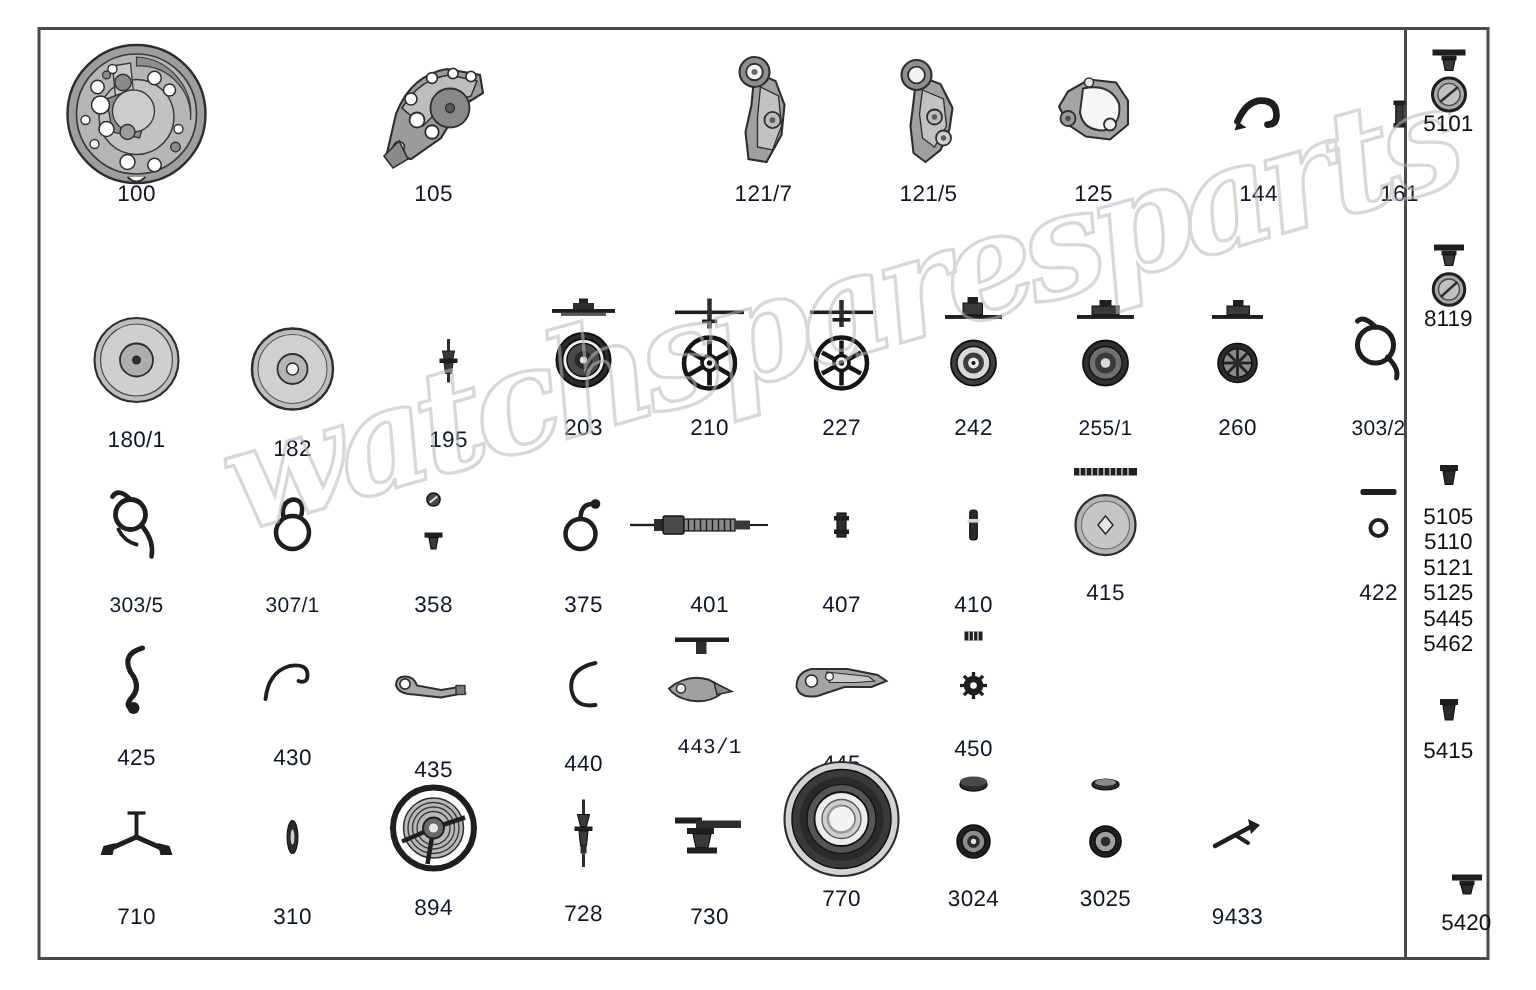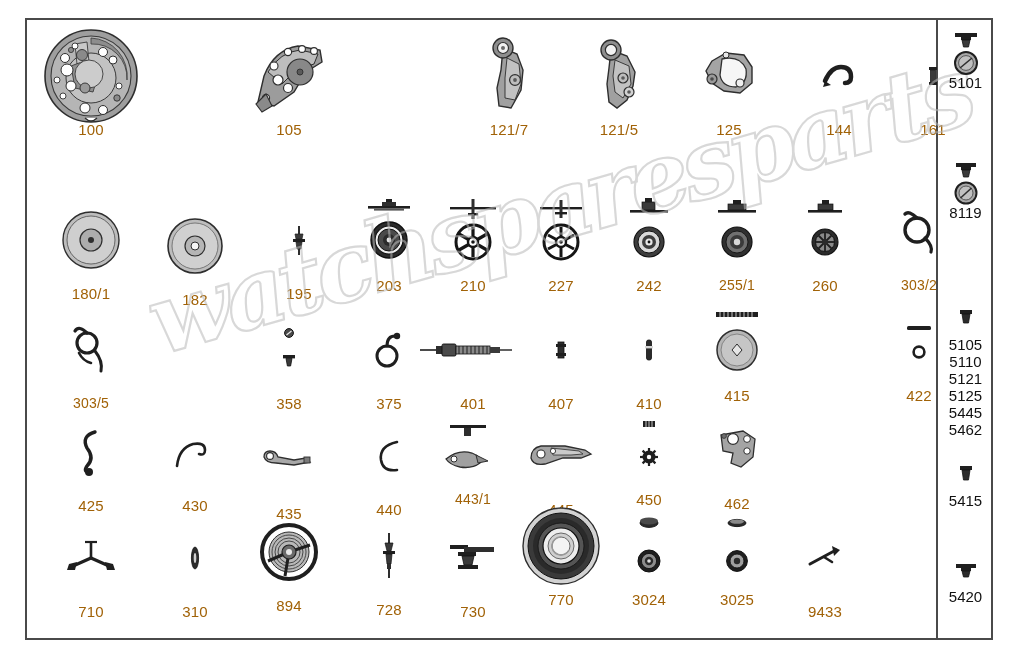--- a/index.html
+++ b/index.html
@@ -58,21 +58,21 @@
   }
   .art {
     height: 92px;
     display: flex;
     align-items: center;
     justify-content: center;
     position: relative;
   }
   .cap {
     font-size: 15px;
-    color: #a16207;
+    color: #0f172a;
     letter-spacing: 0.2px;
     line-height: 1;
     white-space: nowrap;
   }
   .cap.small { font-size: 14px; }
 
   
   .sidebar {
     position: absolute;
     left: 938px;
@@ -413,20 +413,29 @@
         <svg width="48" height="62" viewBox="0 0 48 62">
           <circle cx="20" cy="24" r="10" fill="none" stroke="#1f1f1f" stroke-width="3.2"></circle>
           <path d="M20 14 Q12 6 8 12" fill="none" stroke="#1f1f1f" stroke-width="3.2" stroke-linecap="round"></path>
           <path d="M28 32 Q36 42 34 52" fill="none" stroke="#1f1f1f" stroke-width="3" stroke-linecap="round"></path>
           <path d="M12 34 Q16 42 24 44" fill="none" stroke="#1f1f1f" stroke-width="2.6" stroke-linecap="round"></path>
         </svg>
       </div>
       <div class="cap small">303/5</div>
     </div>
 
+    <div class="cell" style="left:118px; top:286px;">
+      <div class="art">
+        <svg width="44" height="58" viewBox="0 0 44 58">
+          <circle cx="22" cy="34" r="11" fill="none" stroke="#1f1f1f" stroke-width="3"></circle>
+          <path d="M16 24 Q14 14 22 12 Q30 12 28 22" fill="none" stroke="#1f1f1f" stroke-width="3" stroke-linecap="round"></path>
+        </svg>
+      </div>
+      <div class="cap small">307/1</div>
+    </div>
 
     <div class="cell" style="left:212px; top:286px;">
       <div class="art">
         <svg width="22" height="54" viewBox="0 0 22 54">
           <circle cx="11" cy="10" r="4.4" fill="#4a4a4a" stroke="#111111" stroke-width="1"></circle>
           <line x1="8.5" y1="12" x2="13.5" y2="8" stroke="#e8e8e8" stroke-width="1.2"></line>
           <rect x="5" y="32" width="12" height="3.4" fill="#1f1f1f"></rect>
           <path d="M8 35.4 L14 35.4 L12.6 43 L9.4 43 Z" fill="#3a3a3a" stroke="#111111" stroke-width="0.8"></path>
         </svg>
       </div>
@@ -555,21 +564,21 @@
 
     <div class="cell" style="left:312px; top:392px;">
       <div class="art">
         <svg width="40" height="48" viewBox="0 0 40 48">
           <path d="M28 10 Q10 14 12 28 Q14 40 28 38" fill="none" stroke="#1f1f1f" stroke-width="2.6" stroke-linecap="round"></path>
         </svg>
       </div>
       <div class="cap">440</div>
     </div>
 
-    <div class="cell" style="left:396px; top:382px;">
+    <div class="cell" style="left:396px; top:382px;font-family:Liberation Mono, monospace;">
       <div class="art">
         <svg width="74" height="62" viewBox="0 0 74 62">
           <rect x="14" y="10" width="36" height="3" fill="#1f1f1f"></rect>
           <rect x="28" y="13" width="7" height="8" fill="#2e2e2e"></rect>
           <path d="M10 44 Q22 34 36 38 Q46 42 44 48 Q36 54 24 52 Q14 50 10 44 Z" fill="#a0a0a0" stroke="#2e2e2e" stroke-width="1.3"></path>
           <circle cx="18" cy="44" r="3" fill="#ffffff" stroke="#2e2e2e" stroke-width="1"></circle>
           <path d="M40 40 L52 46 L42 48 Z" fill="#8a8a8a" stroke="#2e2e2e" stroke-width="1"></path>
         </svg>
       </div>
       <div class="cap small">443/1</div>
@@ -604,32 +613,20 @@
               <line x1="-6.4" y1="-6.4" x2="6.4" y2="6.4"></line>
               <line x1="-6.4" y1="6.4" x2="6.4" y2="-6.4"></line>
             </g>
             <circle r="2.2" fill="#ffffff"></circle>
           </g>
         </svg>
       </div>
       <div class="cap">450</div>
     </div>
 
-    <div class="cell" style="left:660px; top:386px;">
-      <div class="art">
-        <svg width="56" height="54" viewBox="0 0 56 54">
-          <path d="M12 12 L34 8 L46 16 L44 34 L32 44 L22 40 L24 30 L14 28 Z" fill="#a4a4a4" stroke="#2e2e2e" stroke-width="1.3"></path>
-          <circle cx="24" cy="16" r="5.4" fill="#ffffff" stroke="#2e2e2e" stroke-width="1.2"></circle>
-          <circle cx="38" cy="16" r="3.4" fill="#ffffff" stroke="#2e2e2e" stroke-width="1"></circle>
-          <circle cx="38" cy="28" r="3.2" fill="#ffffff" stroke="#2e2e2e" stroke-width="1"></circle>
-          <circle cx="15" cy="13" r="2.4" fill="#6e6e6e" stroke="#2e2e2e" stroke-width="0.8"></circle>
-        </svg>
-      </div>
-      <div class="cap">462</div>
-    </div>
 
 
     <div class="cell" style="left:14px; top:494px;">
       <div class="art">
         <svg width="60" height="44" viewBox="0 0 60 44">
           <path d="M30 6 L30 22" stroke="#1f1f1f" stroke-width="2.6"></path>
           <path d="M24 6 L36 6" stroke="#1f1f1f" stroke-width="2.2"></path>
           <path d="M30 22 L12 30" stroke="#1f1f1f" stroke-width="3.2" stroke-linecap="round"></path>
           <path d="M30 22 L48 30" stroke="#1f1f1f" stroke-width="3.2" stroke-linecap="round"></path>
           <path d="M8 28 L16 26 L14 34 L6 34 Z" fill="#1f1f1f"></path>
@@ -812,21 +809,21 @@
     <div class="sb-item" style="top:440px;">
       <div class="sb-art">
         <svg width="24" height="26" viewBox="0 0 24 26">
           <rect x="6" y="4" width="12" height="4" fill="#1f1f1f"></rect>
           <path d="M8 8 L16 8 L14.5 18 L9.5 18 Z" fill="#2b2b2b" stroke="#111111" stroke-width="0.8"></path>
         </svg>
       </div>
       <div class="sb-lbl">5415</div>
     </div>
 
-    <div class="sb-item" style="top:536px;">
+    <div class="sb-item" style="top:555px;padding-left:12px;">
       <div class="sb-art">
         <svg width="28" height="26" viewBox="0 0 28 26">
           <rect x="4" y="6" width="20" height="4" fill="#1f1f1f"></rect>
           <rect x="9" y="10" width="10" height="3" fill="#1f1f1f"></rect>
           <path d="M10 13 L18 13 L16.5 19 L11.5 19 Z" fill="#2b2b2b" stroke="#111111" stroke-width="0.8"></path>
         </svg>
       </div>
       <div class="sb-lbl">5420</div>
     </div>
 

